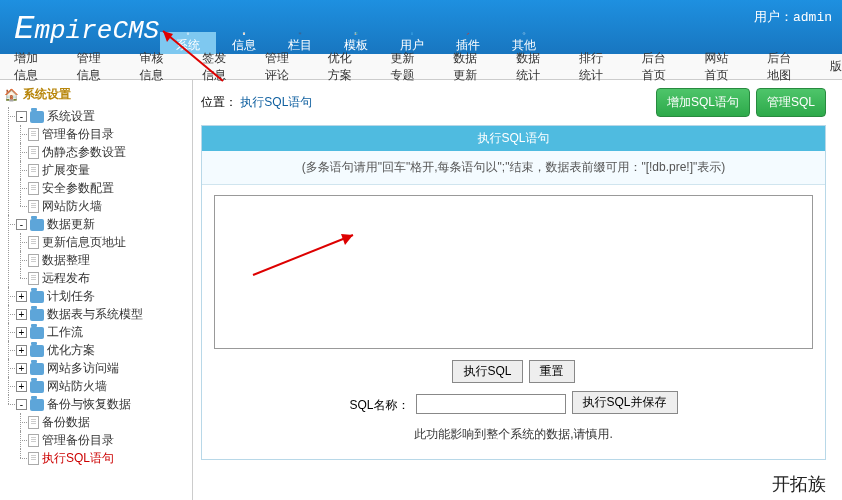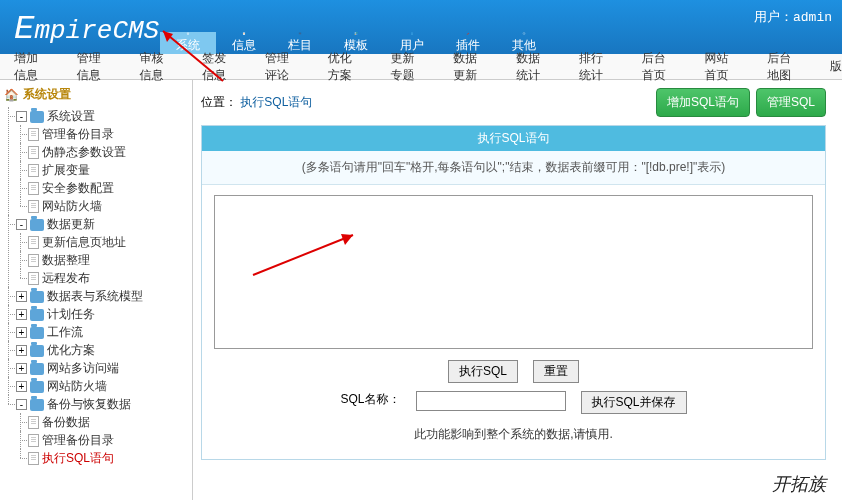--- a/index.html
+++ b/index.html
@@ -32,27 +32,27 @@
 .main { flex: 1; padding: 8px 16px 0 8px; position: relative; }
 .mainhead { display: flex; align-items: center; margin-bottom: 8px; }
 .crumb { color: #1060a0; }
 .btns { margin-left: auto; display: flex; gap: 6px; }
 .btn-g { background: linear-gradient(#4ec56a, #2da94a); color: #fff; border: 1px solid #288a3f; padding: 5px 10px; border-radius: 4px; font-size: 12px; cursor: pointer; }
 .panel { border: 1px solid #b8d8e8; margin-top: 2px; }
 .panel-title { background: #4fbbe0; color: #fff; text-align: center; padding: 4px; font-size: 12px; }
 .panel-hint { background: #f4fbff; border-bottom: 1px solid #d0e5ef; text-align: center; padding: 8px; color: #555; }
 .panel-body { padding: 10px 12px 6px; }
 .ta { width: 100%; height: 154px; border: 1px solid #999; resize: none; font-size: 12px; padding: 2px; }
-.row-c { text-align: center; margin: 8px 0; display: flex; justify-content: center; gap: 15px; align-items: flex-start; }
+.row-c { text-align: center; margin: 8px 0; display: flex; justify-content: center; gap: 6px; align-items: flex-end; }
 .btn-p { padding: 2px 10px; border: 1px solid #888; background: #eee; font-size: 12px; cursor: pointer; }
 .inp { border: 1px solid #888; height: 20px; width: 150px; padding: 0 3px; }
 .note { text-align: center; color: #333; padding: 4px 0 10px; }
 .arrow { position: absolute; pointer-events: none; }
 .arrow svg { overflow: visible; }
-.watermark { position: absolute; right: 16px; bottom: 4px; font-style: italic; font-family: KaiTi, serif; font-size: 18px; color: #222; }
+.watermark { position: absolute; right: 16px; bottom: 4px; font-family: KaiTi, serif; font-size: 18px; color: #222; }
 </style>
 </head>
 <body>
 
 <div class="topbar">
   <div class="logo"><span class="cap">E</span><span>mpireCMS</span></div>
   <div class="menu" id="topmenu">
       <div class="menu-item active">
         <svg class="ico" viewBox="0 0 28 26">
           <circle cx="14" cy="13" r="10" fill="#fff"></circle>
@@ -141,22 +141,22 @@
               <li><span class="fil"></span><a class="">伪静态参数设置</a></li>
               <li><span class="fil"></span><a class="">扩展变量</a></li>
               <li><span class="fil"></span><a class="">安全参数配置</a></li>
               <li><span class="fil"></span><a class="">网站防火墙</a></li>
             </ul></li>
           <li><span class="tog">-</span><span class="fld"></span><a>数据更新</a><ul>
               <li><span class="fil"></span><a class="">更新信息页地址</a></li>
               <li><span class="fil"></span><a class="">数据整理</a></li>
               <li><span class="fil"></span><a class="">远程发布</a></li>
             </ul></li>
+          <li><span class="tog">+</span><span class="fld"></span><a>计划任务</a></li>
           <li><span class="tog">+</span><span class="fld"></span><a>数据表与系统模型</a></li>
-          <li><span class="tog">+</span><span class="fld"></span><a>计划任务</a></li>
           <li><span class="tog">+</span><span class="fld"></span><a>工作流</a></li>
           <li><span class="tog">+</span><span class="fld"></span><a>优化方案</a></li>
           <li><span class="tog">+</span><span class="fld"></span><a>网站多访问端</a></li>
           <li><span class="tog">+</span><span class="fld"></span><a>网站防火墙</a></li>
           <li><span class="tog">-</span><span class="fld"></span><a>备份与恢复数据</a><ul>
               <li><span class="fil"></span><a class="">备份数据</a></li>
               <li><span class="fil"></span><a class="">管理备份目录</a></li>
               <li><span class="fil"></span><a class="hot">执行SQL语句</a></li>
             </ul></li>
         </ul>

